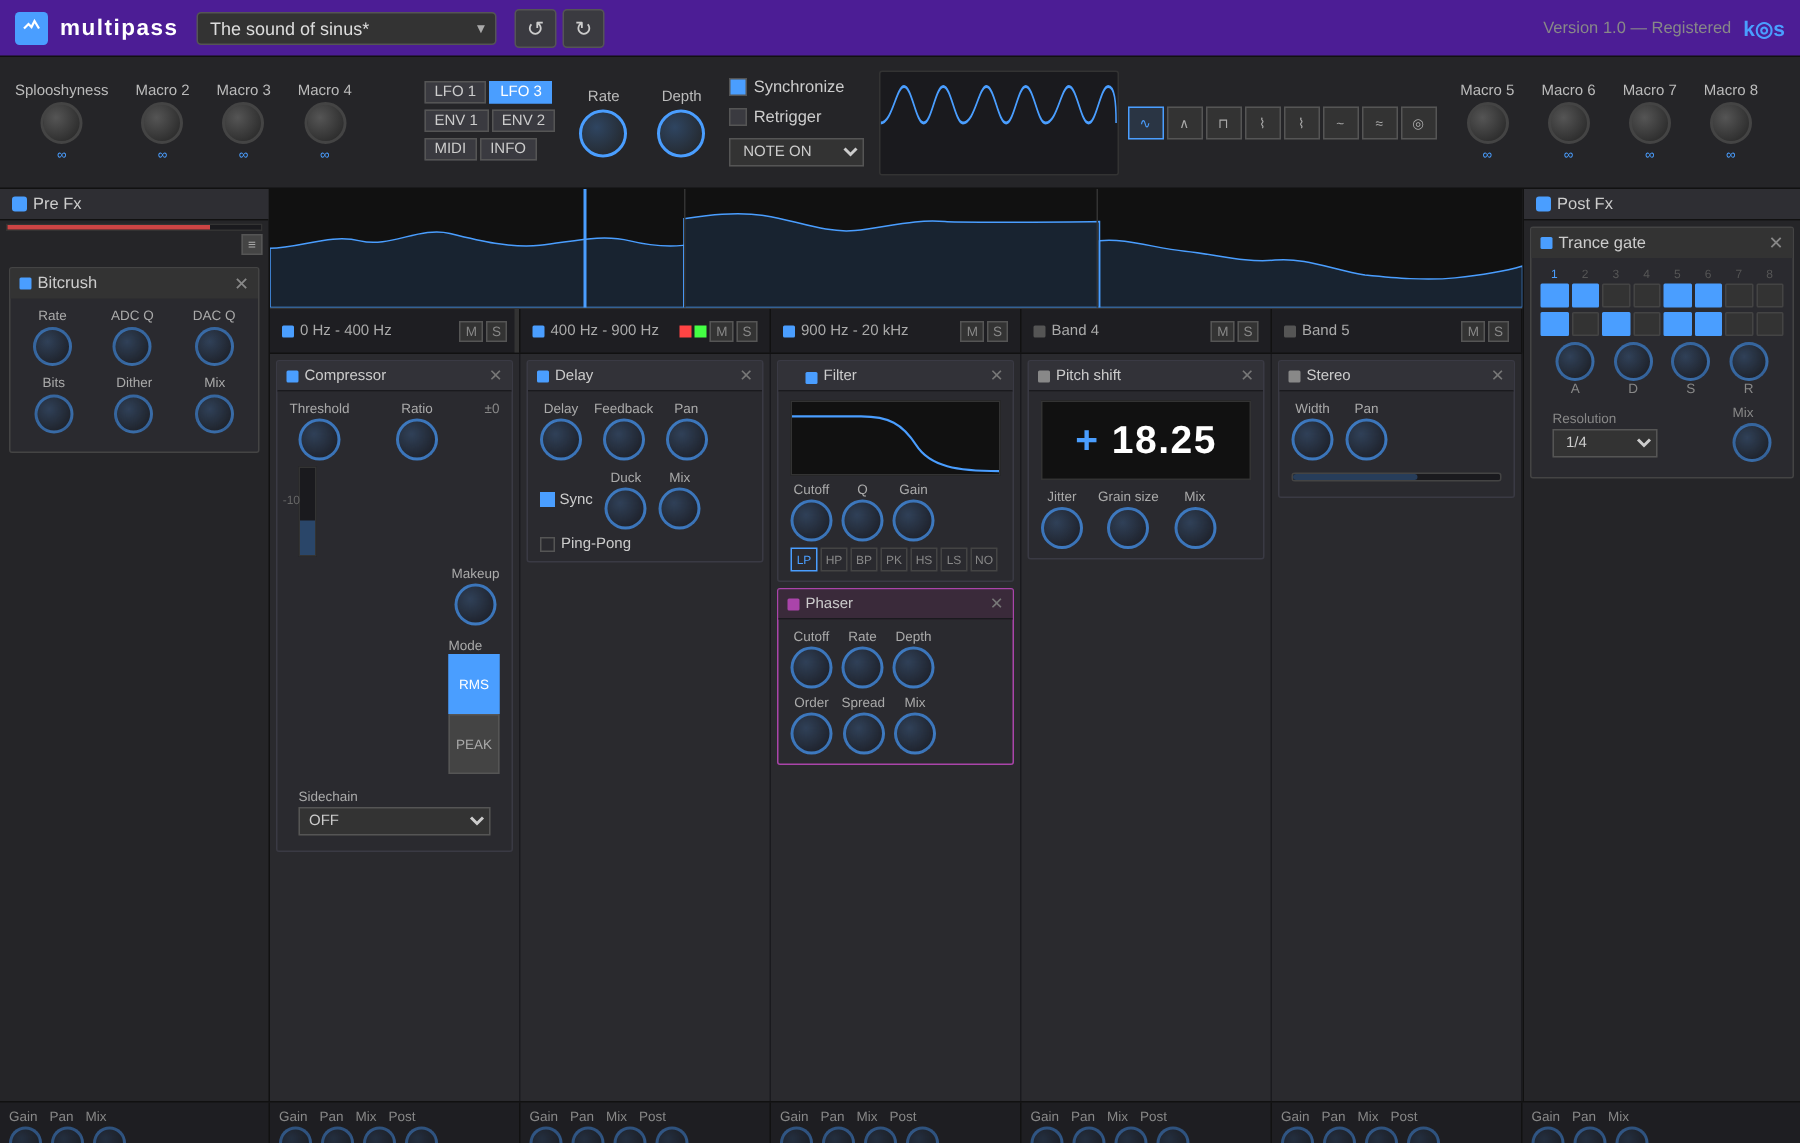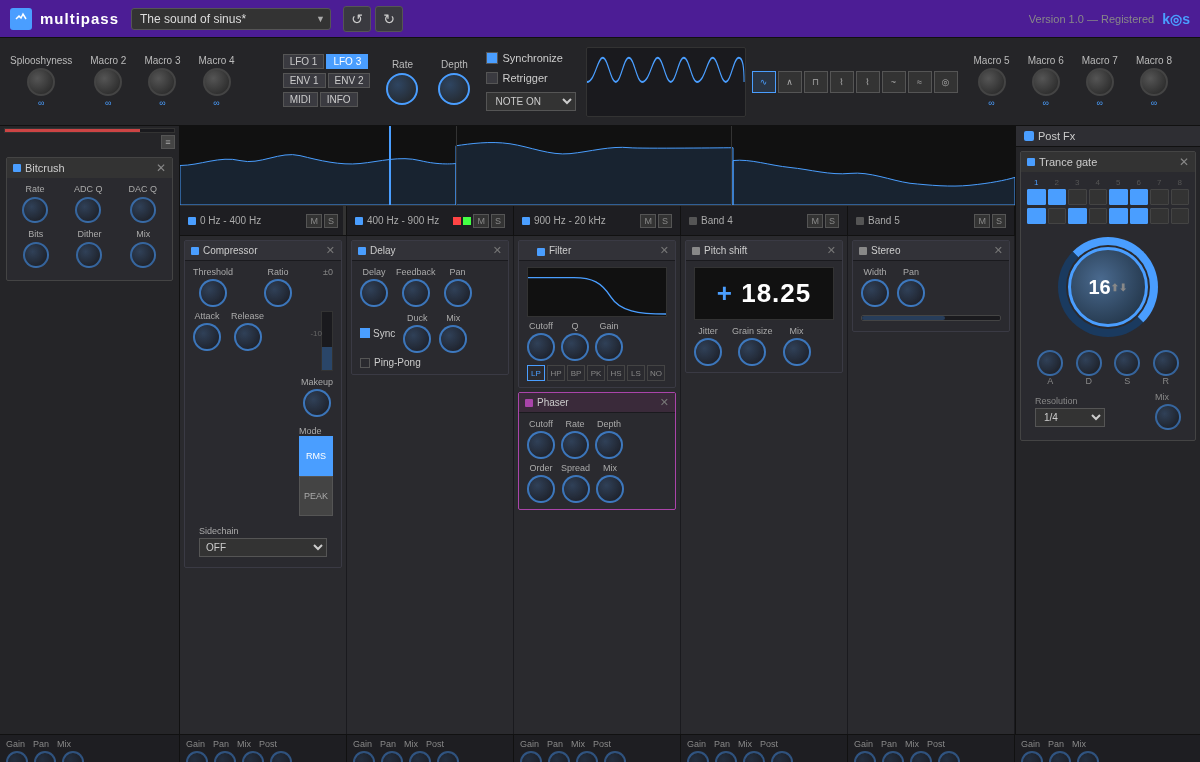--- a/index.html
+++ b/index.html
@@ -541,20 +541,24 @@
   <div class="macro-item">
     <span class="macro-label">Macro 8</span>
     <div class="knob-sm"></div>
     <span class="link-icon">∞</span>
   </div>
 </div>
 
 <div class="main-area">
 
   <div class="pre-fx-panel">
+    <div class="panel-header">
+      <div class="panel-dot dot-blue"></div>
+      <span>Pre Fx</span>
+    </div>
 
     <div style="height:5px; background:#1a1a1e; margin:2px 4px; border:1px solid #333;">
       <div style="width:80%; height:100%; background:#cc4444;"></div>
     </div>
     <div style="display:flex; justify-content:flex-end; padding: 0 4px 2px;">
       <div style="width:14px; height:14px; background:#444; border:1px solid #555; display:flex; align-items:center; justify-content:center; cursor:pointer; font-size:9px; color:#aaa;">≡</div>
     </div>
 
     <div class="module-box">
       <div class="module-header">
@@ -685,32 +689,20 @@
                 <div class="knob-eff"></div>
               </div>
               <div class="ek-group">
                 <span class="ek-label">Ratio</span>
                 <div class="knob-eff"></div>
               </div>
               <div style="font-size:9px; color:#888; align-self:flex-start;">±0</div>
             </div>
 
             <div style="display:flex; margin-bottom:6px; align-items:stretch; height:60px;">
-              <div style="flex:1;">
-                <div style="display:flex; gap:10px; margin-bottom:4px;">
-                  <div class="ek-group">
-                    <span class="ek-label">Attack</span>
-                    <div class="knob-eff"></div>
-                  </div>
-                  <div class="ek-group">
-                    <span class="ek-label">Release</span>
-                    <div class="knob-eff"></div>
-                  </div>
-                </div>
-              </div>
               <div style="width:12px; background:#1a1a1e; border:1px solid #333; margin-left:6px; position:relative;">
                 <div style="position:absolute; bottom:0; left:0; right:0; height:40%; background:#4a9eff55;"></div>
                 <div style="position:absolute; right:100%; top:30%; font-size:8px; color:#666; white-space:nowrap;">-10</div>
               </div>
             </div>
 
             <div style="display:flex; gap:8px; align-items:flex-end; margin-bottom:6px;flex-direction:column;">
               <div class="ek-group">
                 <span class="ek-label">Makeup</span>
                 <div class="knob-eff"></div>
@@ -971,29 +963,20 @@
           <div class="tg-step active"></div>
           <div class="tg-step"></div>
           <div class="tg-step active"></div>
           <div class="tg-step"></div>
           <div class="tg-step active"></div>
           <div class="tg-step active"></div>
           <div class="tg-step"></div>
           <div class="tg-step"></div>
         </div>
 
-        <div class="big-knob-wrap">
-          <div class="big-knob-container">
-            <div class="big-knob-ring"></div>
-            <div class="big-knob">
-              <span>16</span>
-              <div style="font-size:10px; color:#888;">⬆⬇</div>
-            </div>
-          </div>
-        </div>
 
         <div class="adsr-row">
           <div class="adsr-item">
             <div class="knob-xs"></div>
             <span class="adsr-label">A</span>
           </div>
           <div class="adsr-item">
             <div class="knob-xs"></div>
             <span class="adsr-label">D</span>
           </div>

